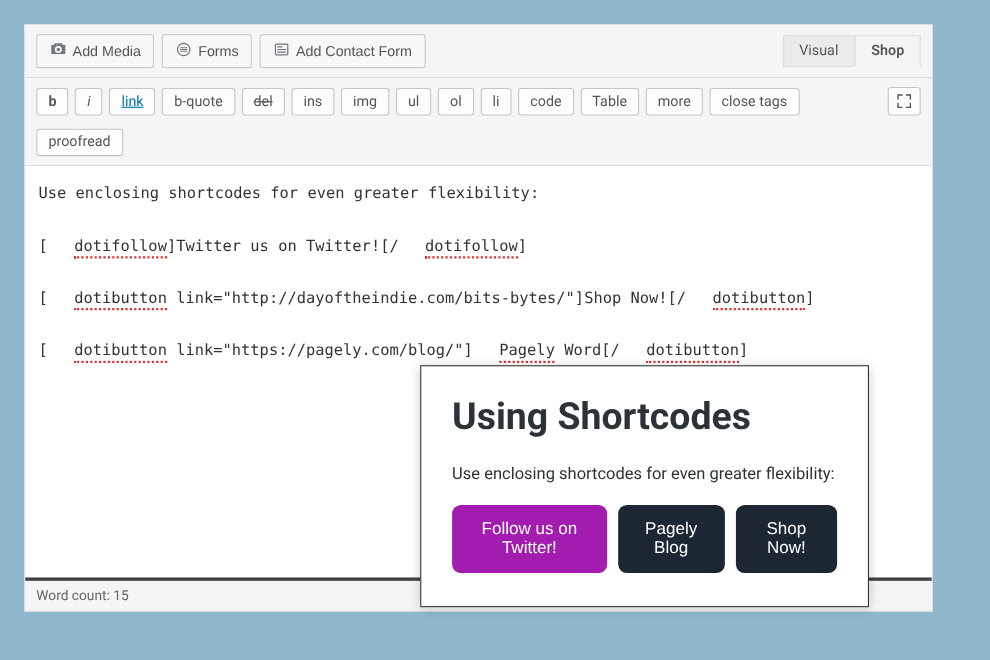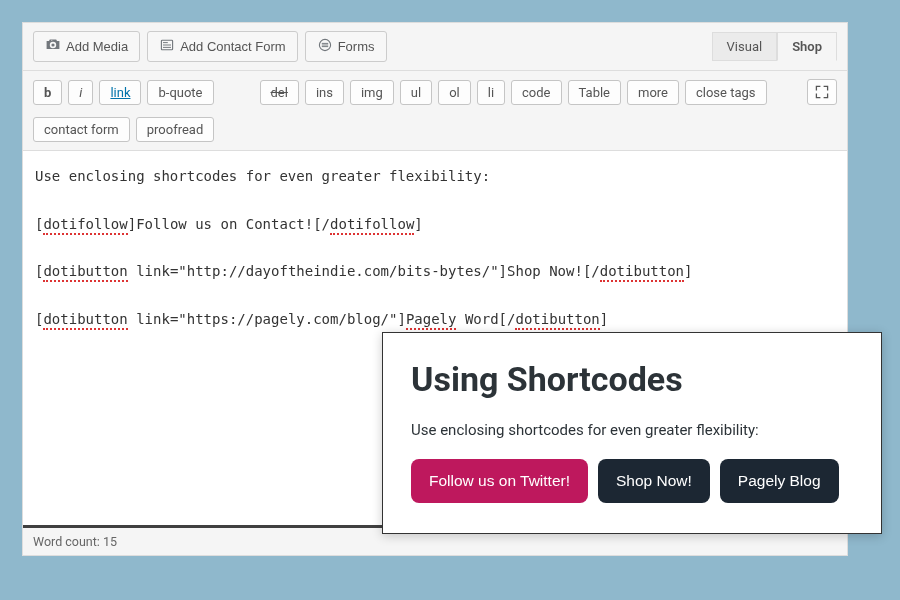--- a/index.html
+++ b/index.html
@@ -69,21 +69,21 @@
     border: 1px solid #c5c5c5;
     border-radius: 3px;
     font-size: 13px;
     color: #555;
     cursor: pointer;
     font-family: inherit;
   }
   .qt-b { font-weight: bold; }
   .qt-i { font-style: italic; }
   .qt-link { text-decoration: underline; color: #0073aa; text-align: right; }
-  .qt-del { text-decoration: line-through; margin-left: 40px; }
+  .qt-del { text-decoration: line-through; }
   .fullscreen-btn {
     margin-left: auto;
     padding: 4px 6px;
     background: #fdfdfd;
     border: 1px solid #c5c5c5;
     border-radius: 3px;
     cursor: pointer;
   }
   .fullscreen-btn svg { width: 16px; height: 16px; display: block; }
   .editor-body {
@@ -100,26 +100,27 @@
   .status-bar {
     padding: 6px 10px;
     background: #f5f5f5;
     border-top: 3px solid #404040;
     font-size: 12.5px;
     color: #666;
   }
   .squig {
     border-bottom: 2px dotted #d33;
     padding-bottom: 1px;
+    margin-left: 24px;
   }
   .preview-card {
     position: absolute;
     top: 332px;
     left: 382px;
-    width: 500px;
+    width: 408px;
     background: #fff;
     border: 1px solid #333;
     box-shadow: 0 2px 10px rgba(0,0,0,0.2);
     padding: 26px 28px 30px 28px;
   }
   .preview-title {
     font-size: 34px;
     font-weight: 700;
     color: #2c3338;
     margin-bottom: 22px;
@@ -132,55 +133,55 @@
   .preview-buttons { display: flex; gap: 10px; }
   .pbtn {
     padding: 13px 18px;
     border-radius: 8px;
     font-size: 15.5px;
     font-weight: 500;
     color: #fff;
     cursor: pointer;
     border: none;
   }
-  .pbtn-blue { background: #be185d; }
+  .pbtn-blue { background: #a21caf; }
   .pbtn-dark { background: #1c2733; }
 </style>
 </head>
 <body>
 
 <div class="editor-panel">
 
   <div class="top-toolbar">
     <button class="media-btn">
       <span>
         <svg viewBox="0 0 20 20" fill="#72777c">
             <path d="M6 3l-1 2H2v10h16V5h-3l-1-2H6zm4 3a4 4 0 110 8 4 4 0 010-8zm0 2a2 2 0 100 4 2 2 0 000-4z"></path>
             <path d="M8 4h1v1H8z" fill="#fff"></path>
           </svg>
       </span>
       <span>Add Media</span>
     </button>
     <button class="media-btn">
       <span>
+        <svg viewBox="0 0 20 20" fill="none" stroke="#72777c" stroke-width="1.4">
+            <circle cx="10" cy="10" r="7"></circle>
+            <path d="M6 8h8M6 10h8M6 12h8" stroke-width="1.2"></path>
+          </svg>
+      </span>
+      <span>Forms</span>
+    </button>
+    <button class="media-btn">
+      <span>
         <svg viewBox="0 0 20 20" fill="#72777c">
             <rect x="3" y="4" width="14" height="12" rx="1" fill="none" stroke="#72777c" stroke-width="1.4"></rect>
             <path d="M5 7h6M5 10h10M5 13h10" stroke="#72777c" stroke-width="1.2"></path>
           </svg>
       </span>
       <span>Add Contact Form</span>
-    </button>
-    <button class="media-btn">
-      <span>
-        <svg viewBox="0 0 20 20" fill="none" stroke="#72777c" stroke-width="1.4">
-            <circle cx="10" cy="10" r="7"></circle>
-            <path d="M6 8h8M6 10h8M6 12h8" stroke-width="1.2"></path>
-          </svg>
-      </span>
-      <span>Forms</span>
     </button>
     <div class="spacer"></div>
     <div class="view-tabs">
       <div class="view-tab inactive">Visual</div>
       <div class="view-tab active">Shop</div>
     </div>
   </div>
 
   <div class="quicktags-bar">
     <button class="qt-btn qt-b">b</button>
@@ -198,38 +199,37 @@
     <button class="qt-btn">more</button>
     <button class="qt-btn">close tags</button>
     <button class="fullscreen-btn">
       <span>
         <svg viewBox="0 0 20 20" fill="none" stroke="#555" stroke-width="1.6">
             <path d="M3 8V3h5M17 8V3h-5M3 12v5h5M17 12v5h-5"></path>
           </svg>
       </span>
     </button>
     <div style="flex-basis:100%;height:0"></div>
-    <button class="qt-btn">contact form</button>
     <button class="qt-btn">proofread</button>
   </div>
 
   <div class="editor-body"><span>Use enclosing shortcodes for even greater flexibility:</span>
 
-<span>[</span><span class="squig">dotifollow</span><span>]Follow us on Contact![/</span><span class="squig">dotifollow</span><span>]</span>
+<span>[</span><span class="squig">dotifollow</span><span>]Twitter us on Twitter![/</span><span class="squig">dotifollow</span><span>]</span>
 
 <span>[</span><span class="squig">dotibutton</span><span> link="http://dayoftheindie.com/bits-bytes/"]Shop Now![/</span><span class="squig">dotibutton</span><span>]</span>
 
 <span>[</span><span class="squig">dotibutton</span><span> link="https://pagely.com/blog/"]</span><span class="squig">Pagely</span><span> Word[/</span><span class="squig">dotibutton</span><span>]</span></div>
 
   <div class="status-bar">
     <span>Word count: 15</span>
   </div>
 </div>
 
 <div class="preview-card">
   <div class="preview-title">Using Shortcodes</div>
   <div class="preview-text">Use enclosing shortcodes for even greater flexibility:</div>
   <div class="preview-buttons">
     <button class="pbtn pbtn-blue">Follow us on Twitter!</button>
+    <button class="pbtn pbtn-dark">Pagely Blog</button>
     <button class="pbtn pbtn-dark">Shop Now!</button>
-    <button class="pbtn pbtn-dark">Pagely Blog</button>
   </div>
 </div>
 
 </body></html>

